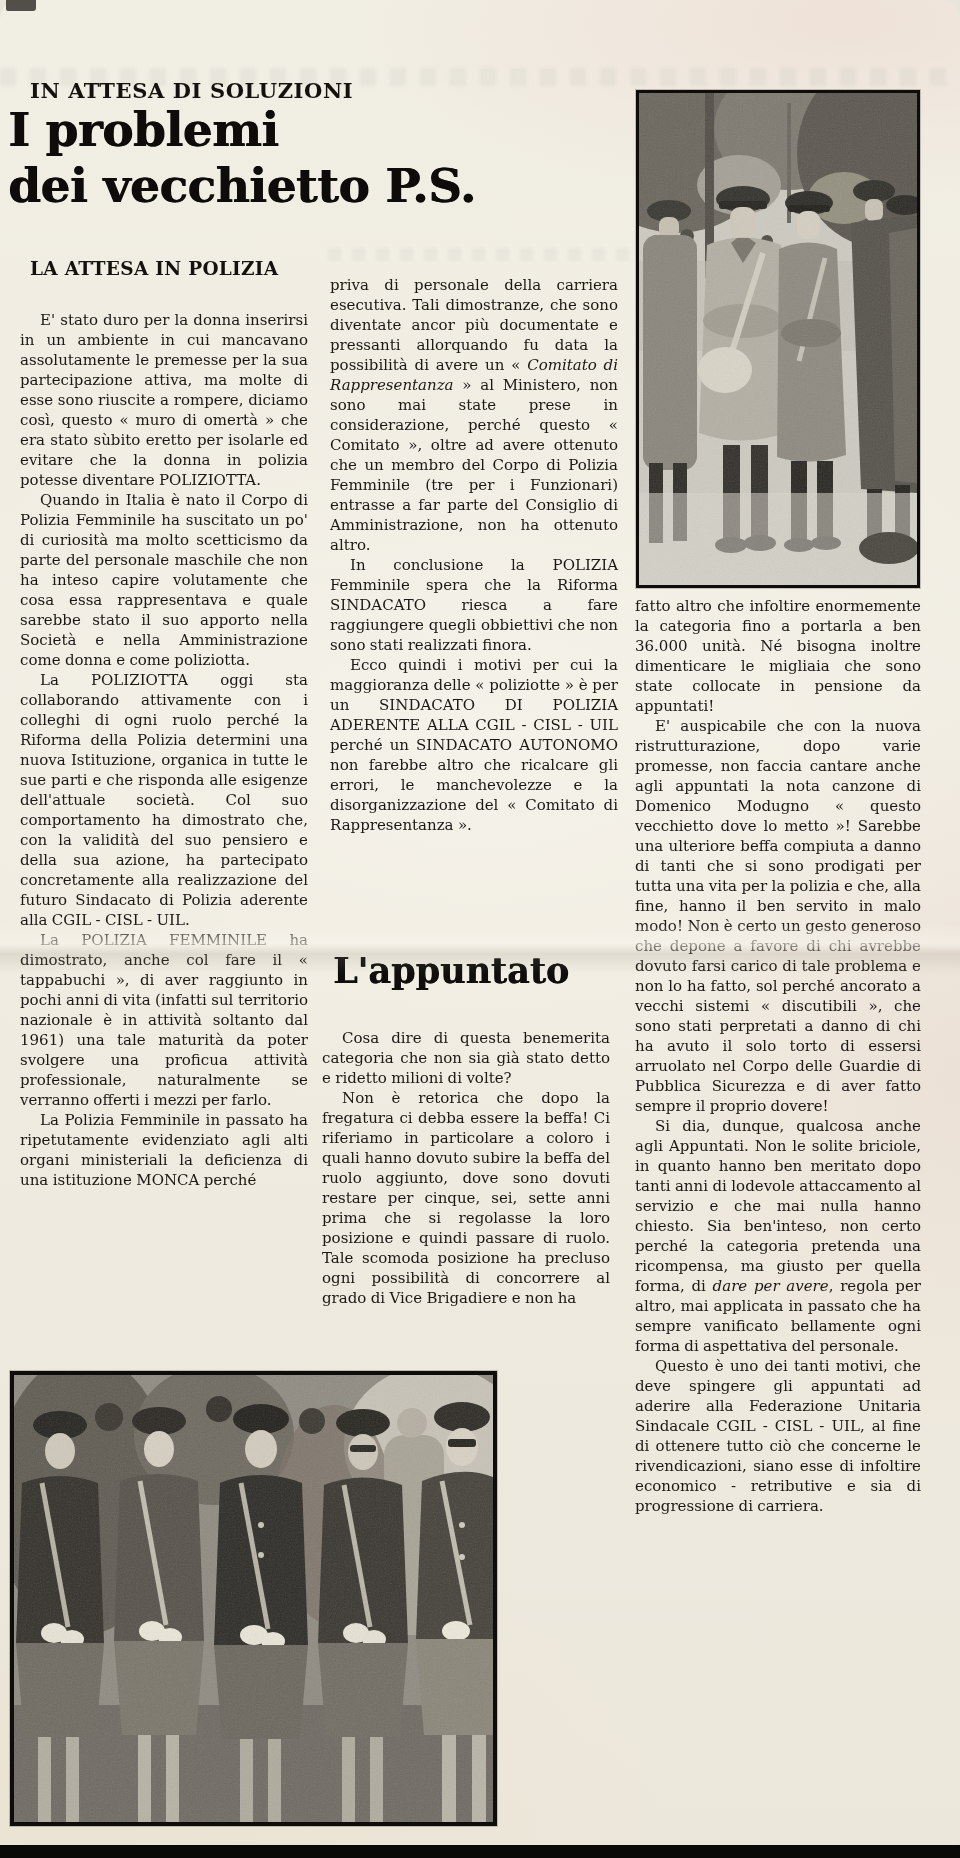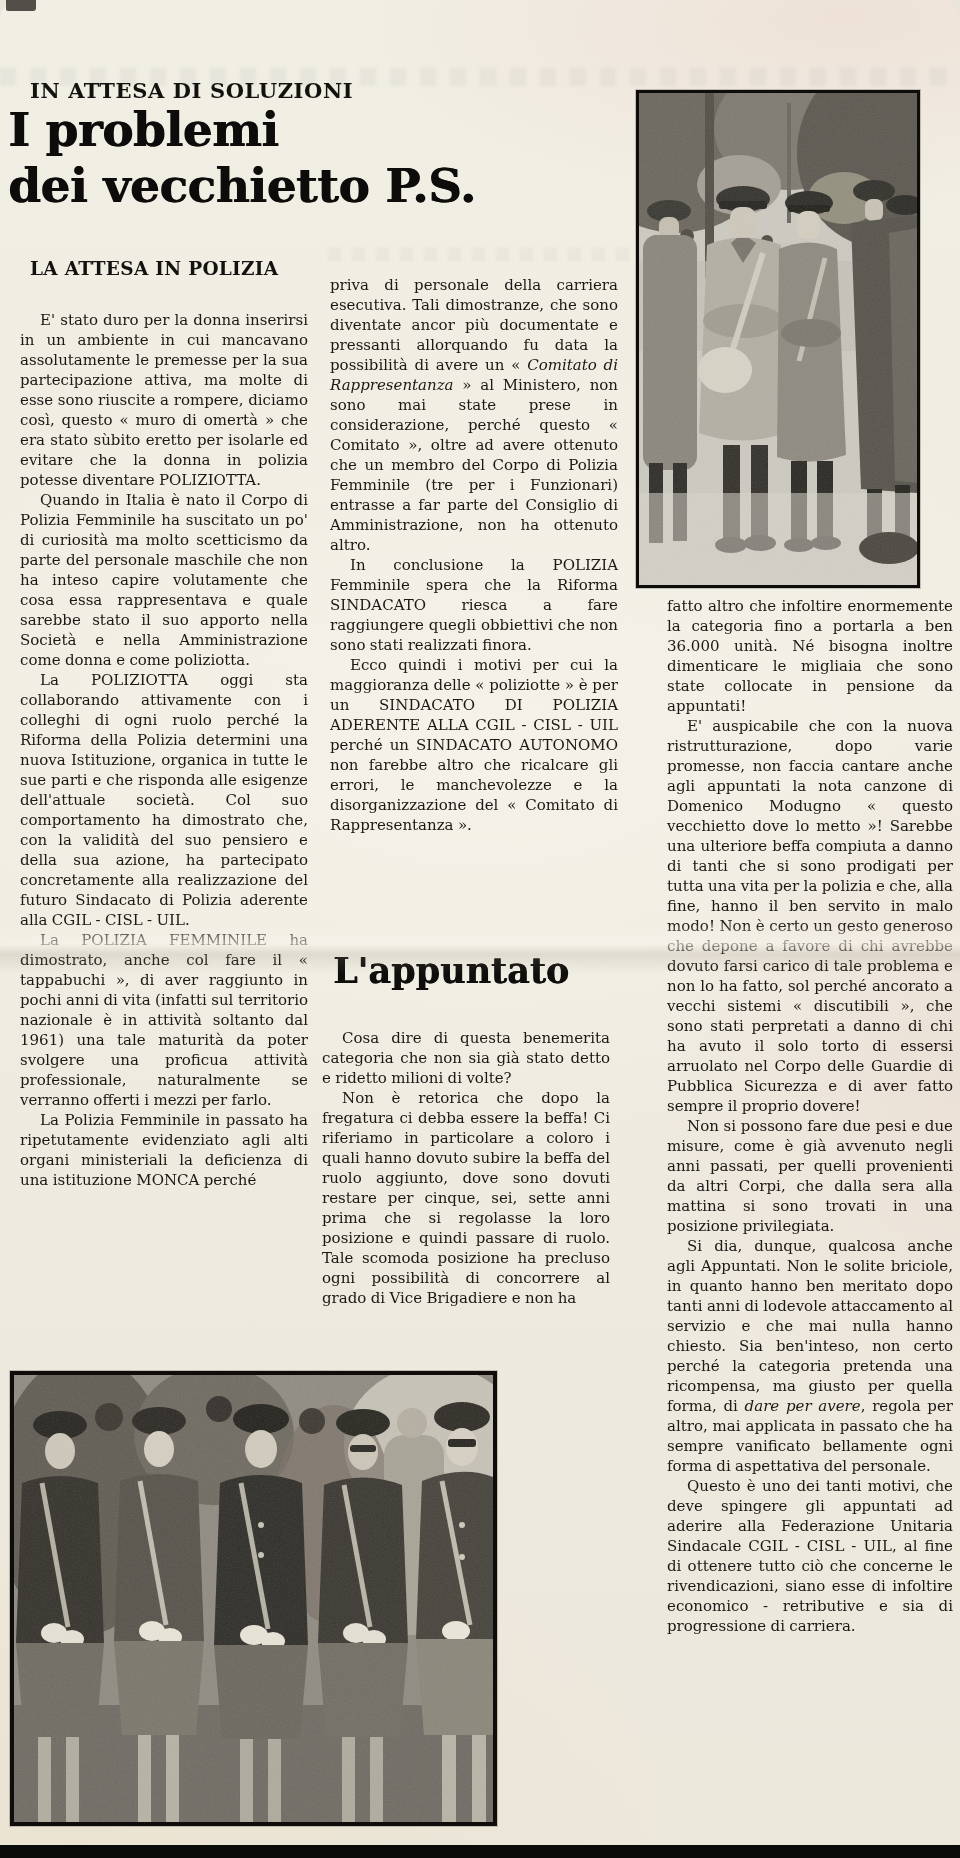--- a/index.html
+++ b/index.html
@@ -28,21 +28,21 @@
     color:#14120f;letter-spacing:.3px;}
   .apphead{position:absolute;left:333px;top:950px;margin:0;font-size:35px;font-weight:900;
     color:#0f0e0c;text-shadow:.5px 0 0 #0f0e0c;}
   .col{position:absolute;color:#1b1815;font-size:15px;line-height:20px;text-align:justify;
     word-spacing:-0.4px;hyphens:auto;-webkit-hyphens:auto;}
   .col p{margin:0;}
   .col p.ind{text-indent:20px;}
   .col1{left:20px;top:310px;width:288px;}
   .col2a{left:330px;top:275px;width:288px;}
   .col2b{left:322px;top:1028px;width:288px;}
-  .col3{left:635px;top:596px;width:286px;margin-left:32px;}
+  .col3{left:635px;top:596px;width:286px;}
   .photo{position:absolute;border:3px solid #0e0d0b;background:#b9b5ab;box-shadow:0 0 0 1px rgba(60,55,45,.25);}
   .photo-top{left:636px;top:90px;width:278px;height:492px;}
   .photo-bottom{left:10px;top:1371px;width:479px;height:447px;border-width:4px;}
   .photo svg{display:block;width:100%;height:100%;}
   .crease{position:absolute;left:0;top:924px;width:960px;height:50px;pointer-events:none;
     background:linear-gradient(180deg, rgba(242,239,230,0) 0%, rgba(246,243,234,0.62) 40%,
       rgba(150,142,124,0.20) 60%, rgba(242,239,230,0) 100%);}
   .bottom-strip{position:absolute;left:0;top:1845px;width:960px;height:13px;background:#0a0a09;}
   i{font-style:italic;}
 </style>
@@ -156,21 +156,20 @@
   <h2 class="apphead">L'appuntato</h2>
 
   <div class="col col2b">
     <p class="ind">Cosa dire di questa benemerita categoria che non sia già stato detto e ridetto milioni di volte?</p>
     <p class="ind">Non è retorica che dopo la fregatura ci debba essere la beffa! Ci riferiamo in particolare a coloro i quali hanno dovuto subire la beffa del ruolo aggiunto, dove sono dovuti restare per cinque, sei, sette anni prima che si regolasse la loro posizione e quindi passare di ruolo. Tale scomoda posizione ha precluso ogni possibilità di concorrere al grado di Vice Brigadiere e non ha</p>
   </div>
 
   <div class="col col3">
     <p>fatto altro che infoltire enormemente la categoria fino a portarla a ben 36.000 unità. Né bisogna inoltre dimenticare le migliaia che sono state collocate in pensione da appuntati!</p>
     <p class="ind">E' auspicabile che con la nuova ristrutturazione, dopo varie promesse, non faccia cantare anche agli appuntati la nota canzone di Domenico Modugno « questo vecchietto dove lo metto »! Sarebbe una ulteriore beffa compiuta a danno di tanti che si sono prodigati per tutta una vita per la polizia e che, alla fine, hanno il ben servito in malo modo! Non è certo un gesto generoso che depone a favore di chi avrebbe dovuto farsi carico di tale problema e non lo ha fatto, sol perché ancorato a vecchi sistemi « discutibili », che sono stati perpretati a danno di chi ha avuto il solo torto di essersi arruolato nel Corpo delle Guardie di Pubblica Sicurezza e di aver fatto sempre il proprio dovere!</p>
-    <p class="ind">Non si possono fare due pesi e due misure, come è già avvenuto negli anni passati, per quelli provenienti da altri Corpi, che dalla sera alla mattina si sono trovati in una posizione privilegiata.</p>
     <p class="ind"><span>Si dia, dunque, qualcosa anche agli Appuntati. Non le solite briciole, in quanto hanno ben meritato dopo tanti anni di lodevole attaccamento al servizio e che mai nulla hanno chiesto. Sia ben'inteso, non certo perché la categoria pretenda una ricompensa, ma giusto per quella forma, di </span><i>dare per avere</i><span>, regola per altro, mai applicata in passato che ha sempre vanificato bellamente ogni forma di aspettativa del personale.</span></p>
     <p class="ind">Questo è uno dei tanti motivi, che deve spingere gli appuntati ad aderire alla Federazione Unitaria Sindacale CGIL - CISL - UIL, al fine di ottenere tutto ciò che concerne le rivendicazioni, siano esse di infoltire economico - retributive e sia di progressione di carriera.</p>
   </div>
 
   <div class="photo photo-bottom">
     <svg viewBox="0 0 479 447" preserveAspectRatio="none">
       <defs>
         <filter id="grain2" x="0" y="0" width="100%" height="100%">
           <feTurbulence type="fractalNoise" baseFrequency="0.8" numOctaves="2" stitchTiles="stitch"></feTurbulence>
           <feColorMatrix type="saturate" values="0"></feColorMatrix>

